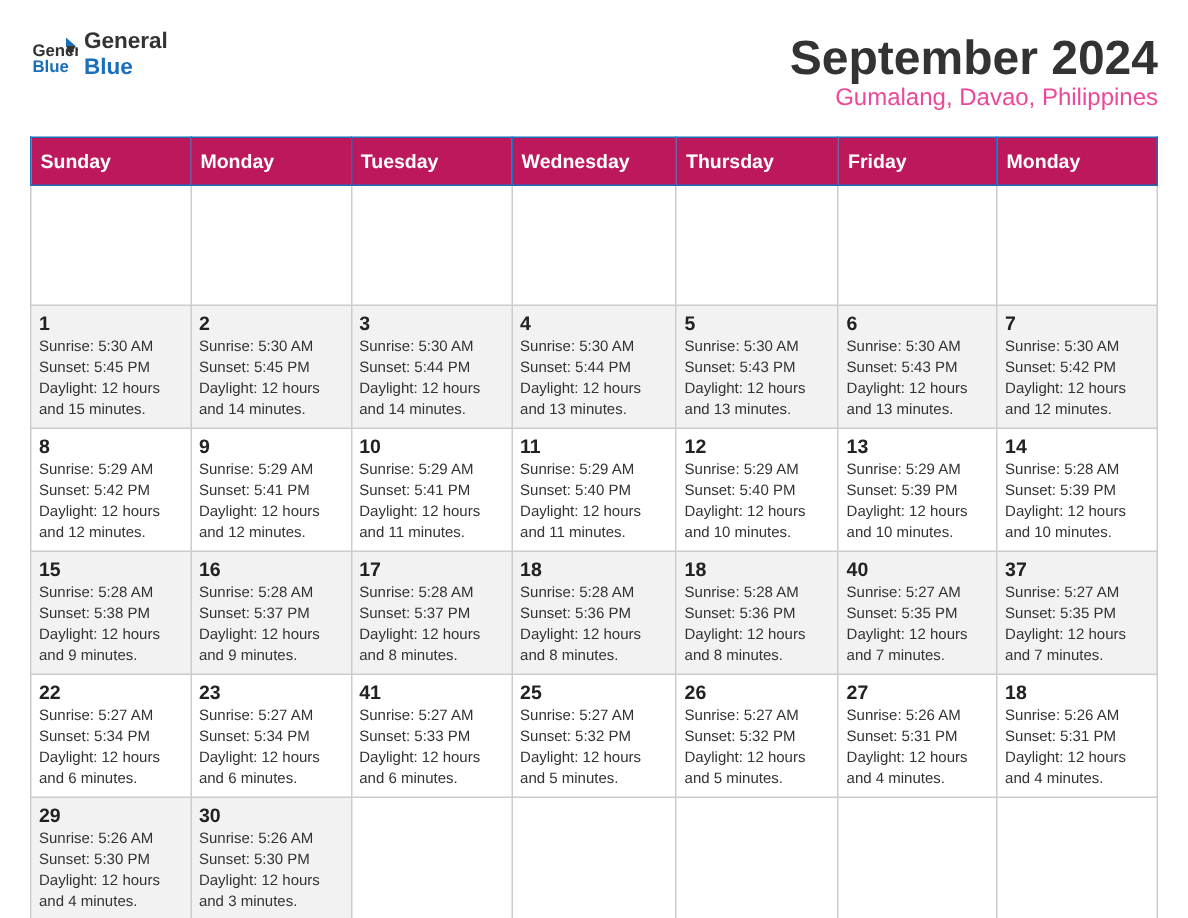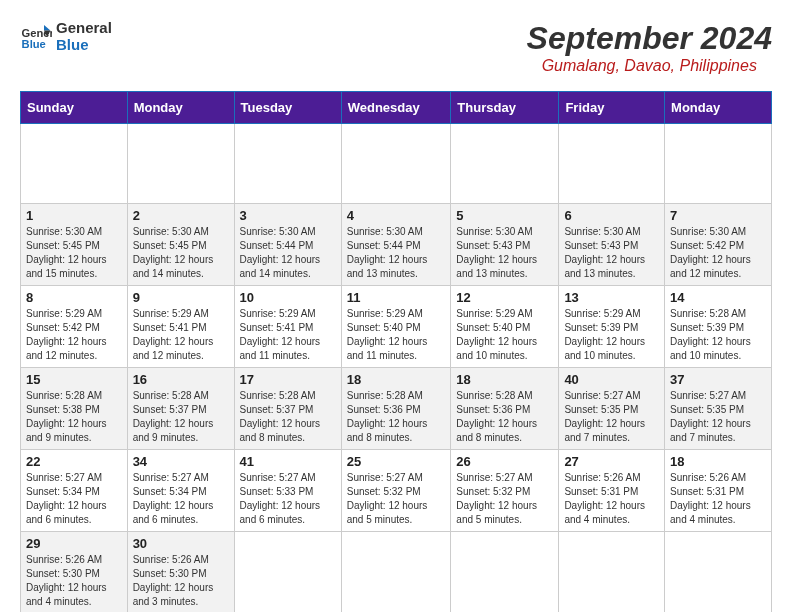--- a/index.html
+++ b/index.html
@@ -19,39 +19,38 @@
     .logo {
       display: flex;
       align-items: center;
       gap: 4px;
     }
     .logo-icon {
       width: 32px;
       height: 32px;
     }
     .title-block {
-      text-align: center;
-      font-style: italic;
+      text-align: right;
     }
     .month-year {
       font-size: 32px;
       font-weight: bold;
       color: #333;
     }
     .location {
       font-size: 16px;
-      color: #b91c1c;
+      color: #ec4899;
     }
     table {
       width: 100%;
       border-collapse: collapse;
       font-size: 11px;
     }
     thead tr th {
-      background-color: #4c1d95;
+      background-color: #be185d;
       color: #fff;
       padding: 8px 6px;
       text-align: left;
       font-size: 13px;
       font-weight: bold;
       border: 1px solid #1a6fbb;
     }
     tbody tr td {
       border: 1px solid #ccc;
       vertical-align: top;
@@ -280,21 +279,21 @@
       </tr>
       <tr>
         <td>
           <span class="day-num">22</span>
           <div class="day-detail" style="white-space: pre-line;">Sunrise: 5:27 AM
 Sunset: 5:34 PM
 Daylight: 12 hours
 and 6 minutes.</div>
         </td>
         <td>
-          <span class="day-num">34</span>
+          <span class="day-num">23</span>
           <div class="day-detail" style="white-space: pre-line;">Sunrise: 5:27 AM
 Sunset: 5:34 PM
 Daylight: 12 hours
 and 6 minutes.</div>
         </td>
         <td>
           <span class="day-num">41</span>
           <div class="day-detail" style="white-space: pre-line;">Sunrise: 5:27 AM
 Sunset: 5:33 PM
 Daylight: 12 hours

